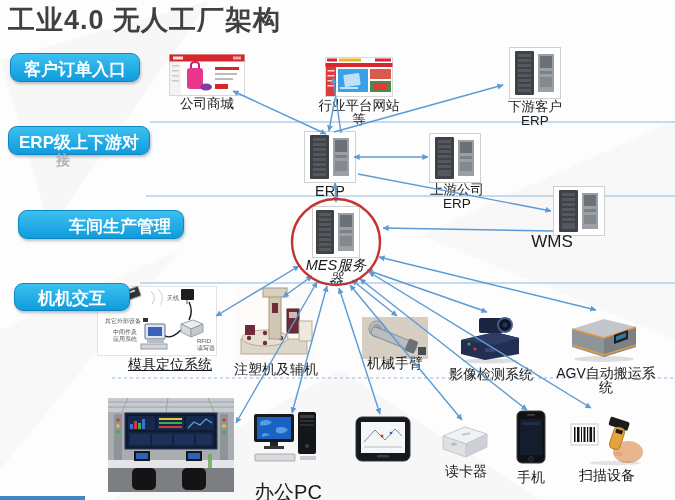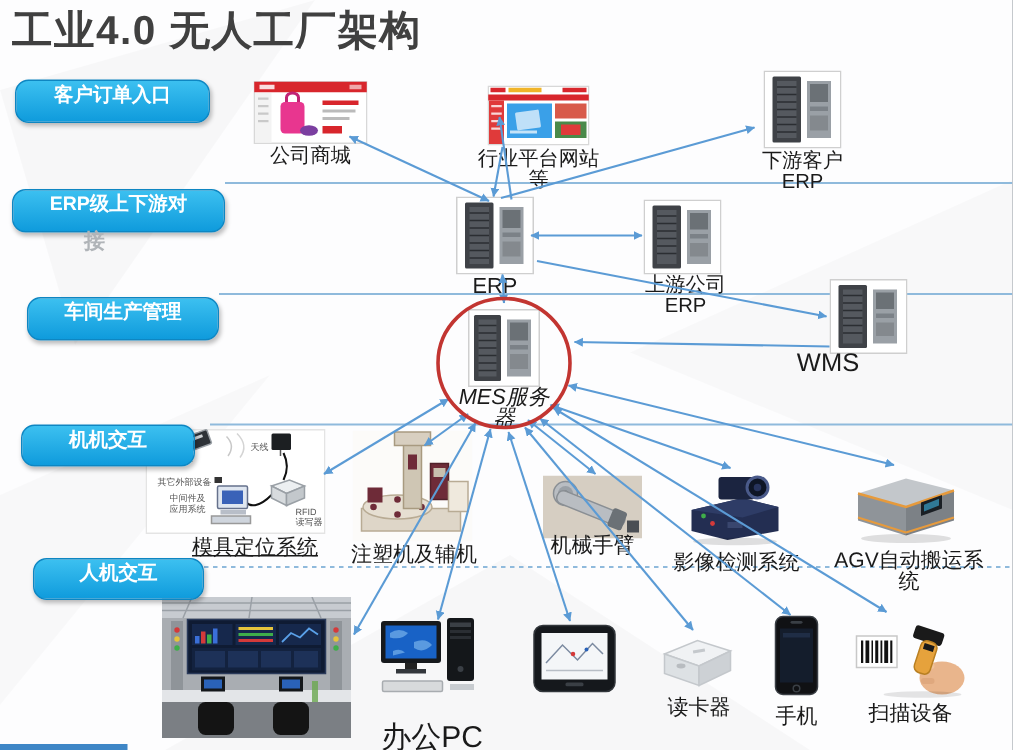--- a/index.html
+++ b/index.html
@@ -3,21 +3,21 @@
 <meta charset="utf-8">
 <style>
   html,body{margin:0;padding:0;background:#9aa0a6;}
   .stage{position:relative;width:675px;height:500px;background:#fdfdfe;overflow:hidden;
          font-family:"Liberation Sans","DejaVu Sans",sans-serif;}
   .layer{position:absolute;left:0;top:0;pointer-events:none;}
   .title{position:absolute;left:8px;top:2px;font-size:27px;font-weight:bold;color:#404040;
          letter-spacing:1px;z-index:2;white-space:nowrap;}
   .seclabel{position:absolute;z-index:2;background:linear-gradient(#3cc0f0,#0f9bdc);
             border:1px solid #0e86c2;border-radius:9px;color:#fff;font-weight:bold;
-            font-size:13px;display:flex;align-items:flex-start;justify-content:center;
+            font-size:17px;display:flex;align-items:flex-end;justify-content:center;
             box-shadow:1px 2px 3px rgba(0,0,0,.25);white-space:nowrap;}
   .overflowchar{position:absolute;z-index:2;color:#b0b4b8;font-size:14px;font-weight:bold;}
   .node{position:absolute;z-index:1;}
   .cap{position:absolute;z-index:1;text-align:center;color:#1a1a1a;font-size:13.5px;
        line-height:14px;white-space:nowrap;}
   .cap .l2{display:block;}
   svg text.tiny{font-size:6px;fill:#555;font-family:"Liberation Sans","DejaVu Sans",sans-serif;}
 </style>
 </head>
 <body>
@@ -40,28 +40,25 @@
 
   <div class="title">工业4.0 无人工厂架构</div>
 
   <div class="seclabel" style="left:10px;top:53px;width:128px;height:27px;">
       <span>客户订单入口</span>
     </div>
   <div class="seclabel" style="left:8px;top:126px;width:140px;height:27px;">
       <span>ERP级上下游对</span>
     </div>
   <div class="overflowchar" style="left:56px;top:152px;">接</div>
-  <div class="seclabel" style="left:18px;top:198px;width:126px;height:27px;">
+  <div class="seclabel" style="left:18px;top:210px;width:126px;height:27px;padding-left:38px;">
       <span>车间生产管理</span>
     </div>
   <div class="seclabel" style="left:14px;top:283px;width:114px;height:26px;">
       <span>机机交互</span>
-    </div>
-  <div class="seclabel" style="left:22px;top:372px;width:112px;height:26px;">
-      <span>人机交互</span>
     </div>
 
   <div class="node" style="left:169px;top:54px;">
     <svg width="76" height="42">
       <rect x="0.5" y="0.5" width="75" height="41" fill="#fff" stroke="#d8d8d8"></rect>
       <rect x="0.5" y="0.5" width="75" height="7" fill="#d8262c"></rect>
       <rect x="4" y="2.5" width="10" height="3" fill="#fff" opacity=".85"></rect>
       <rect x="64" y="2.5" width="8" height="3" fill="#fff" opacity=".6"></rect>
       <rect x="1" y="8" width="11" height="33" fill="#f3f3f3"></rect>
       <rect x="3" y="11" width="7" height="1.5" fill="#c9c9c9"></rect>

